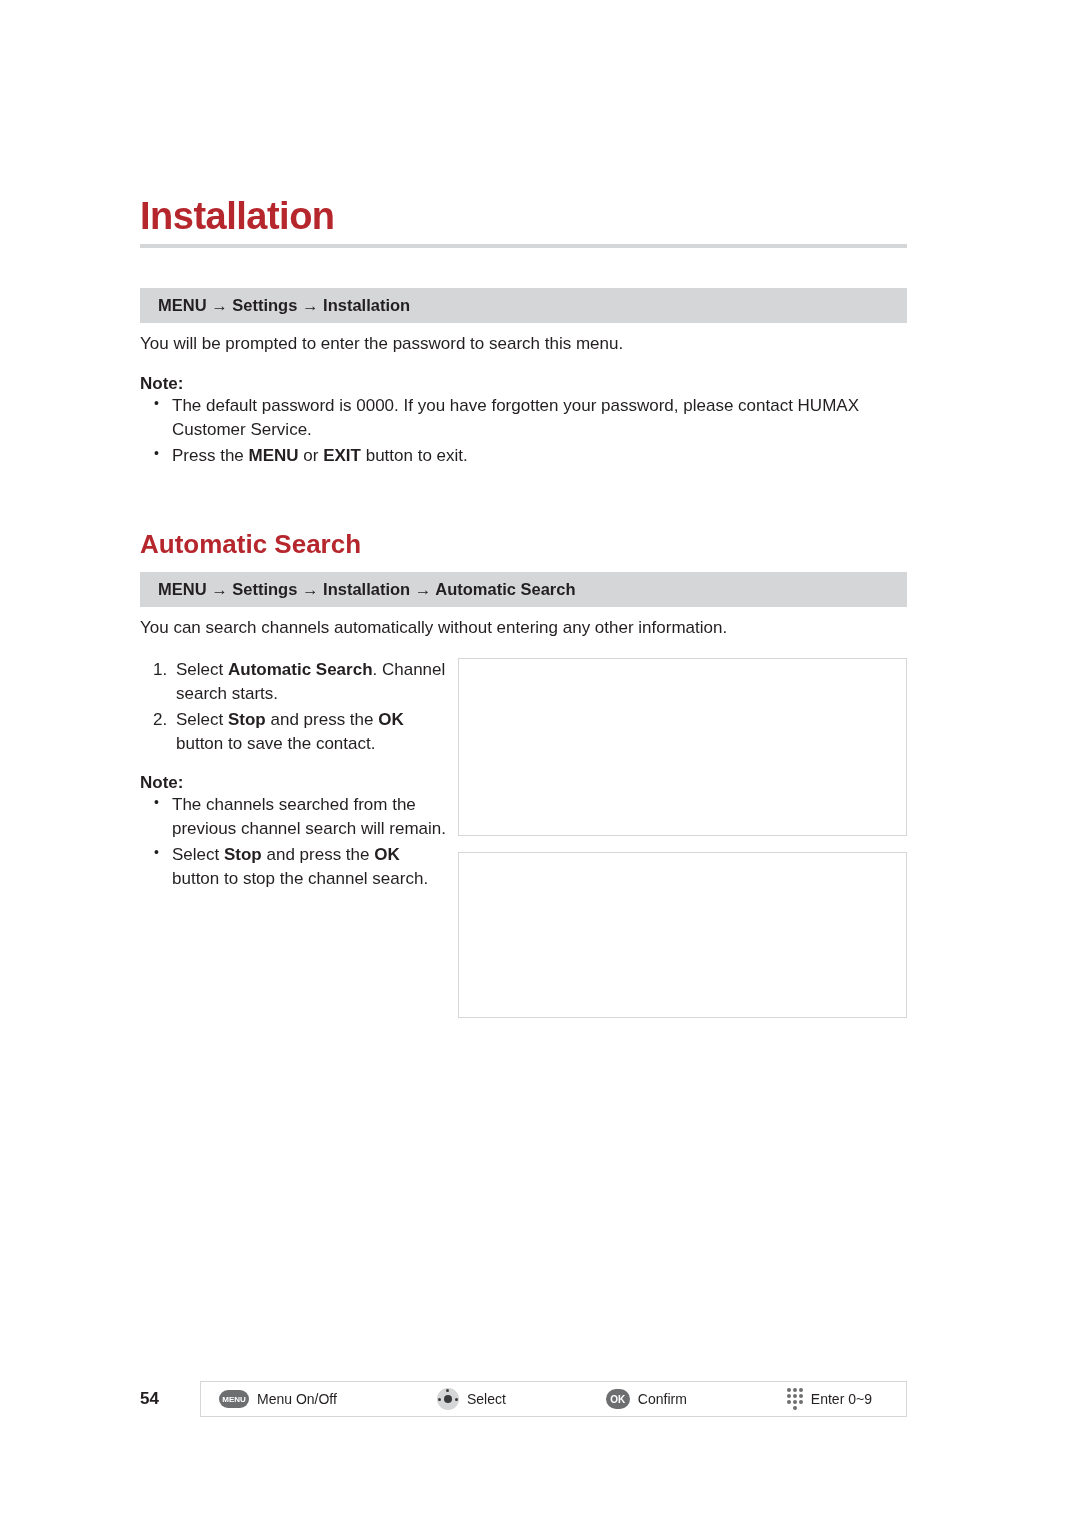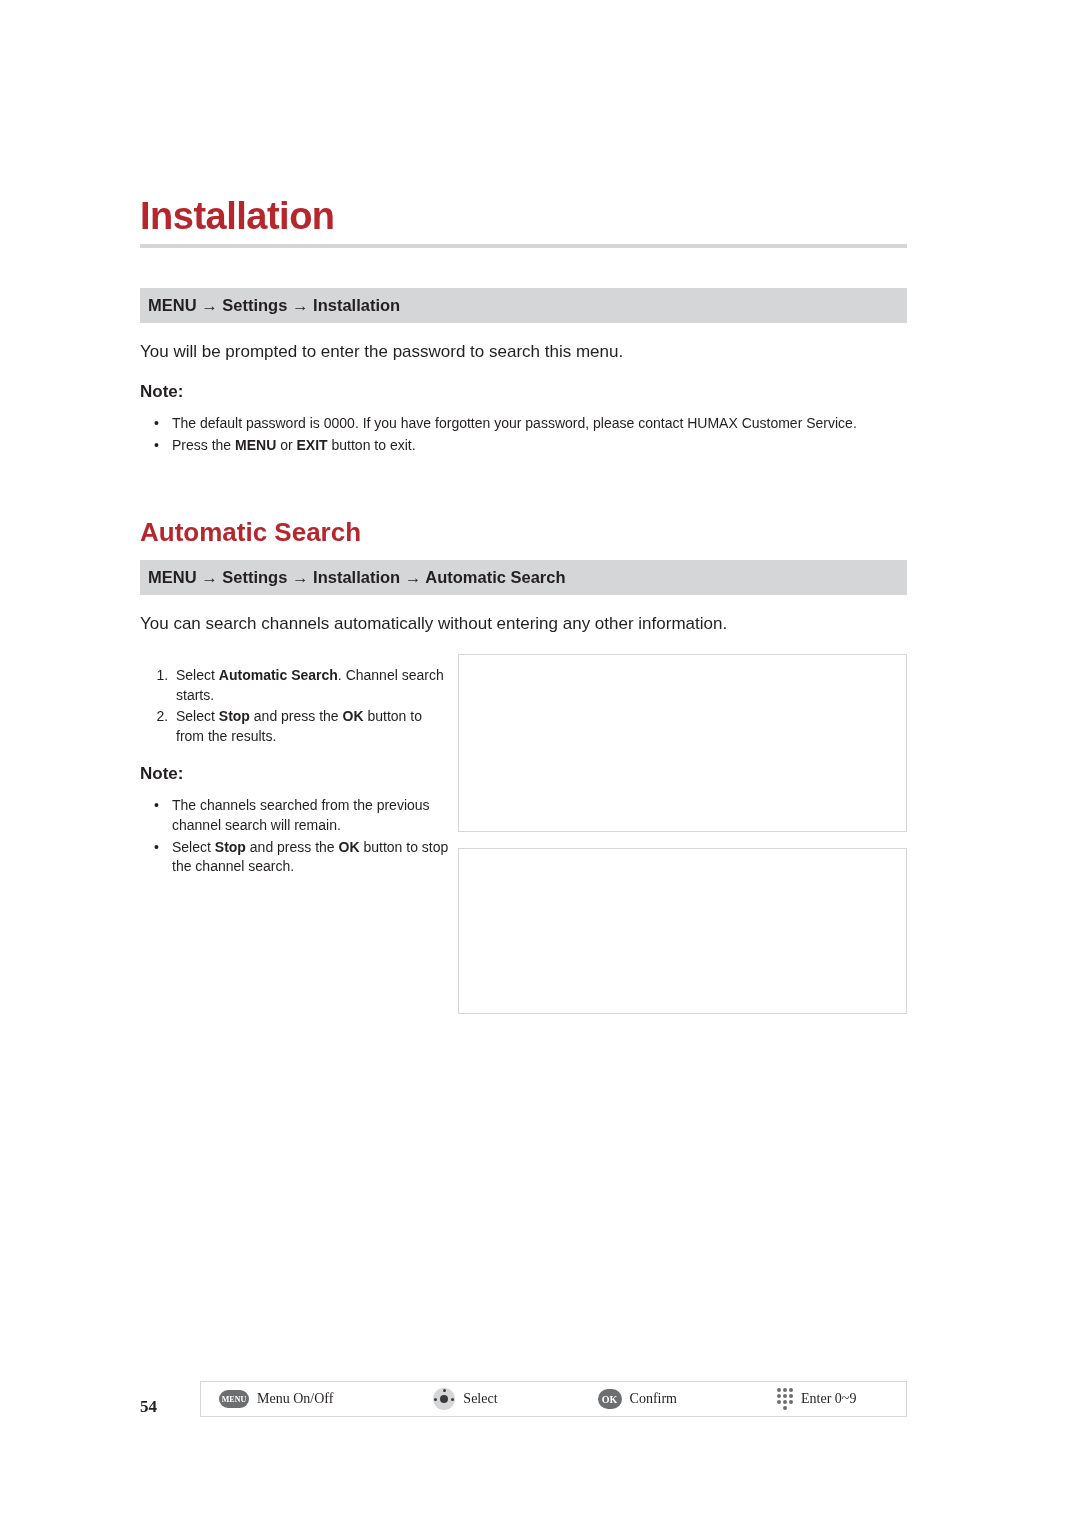--- a/index.html
+++ b/index.html
@@ -1,37 +1,37 @@
 <!DOCTYPE html>
 <html><head>
 <meta charset="utf-8">
 <style>
   * { box-sizing: border-box; margin: 0; padding: 0; }
   html, body { width: 1080px; height: 1527px; background: #fff; font-family: "Myriad Pro","Segoe UI","Helvetica Neue",Arial,sans-serif; color: #231f20; }
   .page { position: relative; width: 1027px; height: 1527px; padding: 195px 120px 0 140px; }
   h1.chapter { font-size: 38px; font-weight: 700; color: #b6272d; letter-spacing: -0.5px; margin-bottom: 6px; }
   .hr-top { height: 4px; background: #d5d6d8; margin-bottom: 40px; }
   p.body { font-size: 17px; line-height: 1.35; margin-bottom: 18px; }
-  .nav-box { background: #d5d6d8; padding: 8px 8px; font-size: 16.5px; font-weight: 700; margin-bottom: 18px; }
+  .nav-box { background: #d5d6d8; padding: 8px 18px; font-size: 16.5px; font-weight: 700; margin-bottom: 10px; }
   .nav-box .arrow { font-weight: 400; }
   .note-label { font-size: 17px; font-weight: 700; margin-top: 6px; }
-  ul.bullets, ol.steps { padding-left: 32px; font-size: 14px; line-height: 1.4; margin-top: 12px; }
+  ul.bullets, ol.steps { padding-left: 32px; font-size: 17px; line-height: 1.4; }
   ul.bullets { list-style: none; }
   ul.bullets li { position: relative; padding-left: 0; margin-bottom: 2px; }
   ul.bullets li::before { content: "•"; position: absolute; left: -18px; top: 0; font-size: 14px; }
   ol.steps { list-style: decimal; }
   ol.steps li { margin-bottom: 2px; padding-left: 4px; }
   h2.section { font-size: 26px; font-weight: 700; color: #b6272d; margin-top: 62px; margin-bottom: 12px; }
   .two-col { display: flex; gap: 8px; }
   .col-left { flex: 0 0 310px; }
   .col-right { flex: 1; display: flex; flex-direction: column; gap: 16px; }
   .placeholder { border: 1px solid #d5d6d8; background: #fff; width: 100%; }
   .ph1 { height: 178px; }
   .ph2 { height: 166px; }
-  .footer { position: absolute; left: 140px; right: 120px; bottom: 110px; display: flex; align-items: flex-end; font-family: Liberation Serif, serif; }
+  .footer { position: absolute; left: 140px; right: 120px; bottom: 110px; display: flex; align-items: center; }
   .page-num { font-size: 17px; font-weight: 700; width: 60px; }
   .legend-box { flex: 1; border: 1px solid #d5d6d8; padding: 6px 18px; display: flex; align-items: center; justify-content: flex-start; gap: 100px; font-size: 14px; }
   .legend-item { display: flex; align-items: center; gap: 8px; }
   .ic-menu { display: inline-flex; align-items: center; justify-content: center; width: 30px; height: 18px; border-radius: 9px; background: #6d6e70; color: #fff; font-size: 8px; font-weight: 700; }
   .ic-nav { display: inline-block; width: 22px; height: 22px; border-radius: 50%; background: #d5d6d8; position: relative; }
   .ic-nav::before { content:""; position:absolute; left:7px; top:7px; width:8px; height:8px; border-radius:50%; background:#3a3a3a; }
   .ic-nav .dot-l, .ic-nav .dot-r, .ic-nav .dot-t { position:absolute; width:3px; height:3px; border-radius:50%; background:#3a3a3a; }
   .ic-nav .dot-l { left:1px; top:9.5px; } .ic-nav .dot-r { right:1px; top:9.5px; } .ic-nav .dot-t { left:9.5px; top:1px; }
   .ic-ok { display:inline-flex; align-items:center; justify-content:center; width:24px; height:20px; border-radius:10px; background:#6d6e70; color:#fff; font-size:10px; font-weight:700; }
   .ic-num { display:inline-grid; grid-template-columns:repeat(3,4px); grid-auto-rows:4px; gap:2px; }
@@ -82,21 +82,21 @@
 
   <p class="body">You can search channels automatically without entering any other information.</p>
 
   <div class="two-col">
     <div class="col-left">
       <ol class="steps">
         <li>
           <span>Select </span><b>Automatic Search</b><span>. Channel search starts.</span>
         </li>
         <li>
-          <span>Select </span><b>Stop</b><span> and press the </span><b>OK</b><span> button to from the results.</span>
+          <span>Select </span><b>Stop</b><span> and press the </span><b>OK</b><span> button to save the contact.</span>
         </li>
       </ol>
 
       <p class="note-label" style="margin-top:18px">Note:</p>
       <ul class="bullets">
         <li>
           <span>The channels searched from the previous channel search will remain.</span>
         </li>
         <li>
           <span>Select </span><b>Stop</b><span> and press the </span><b>OK</b><span> button to stop the channel search.</span>

